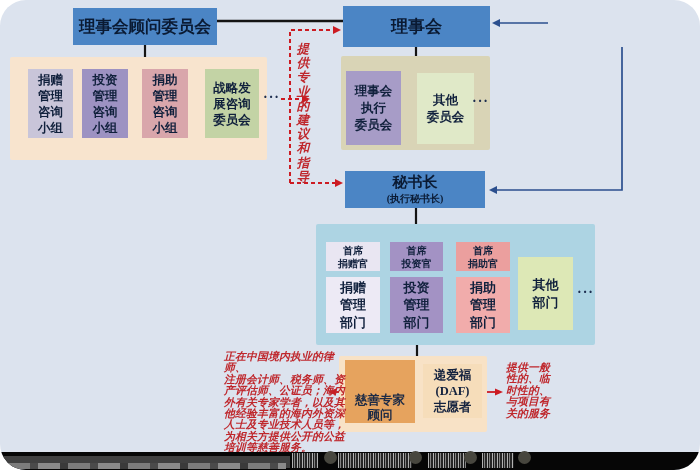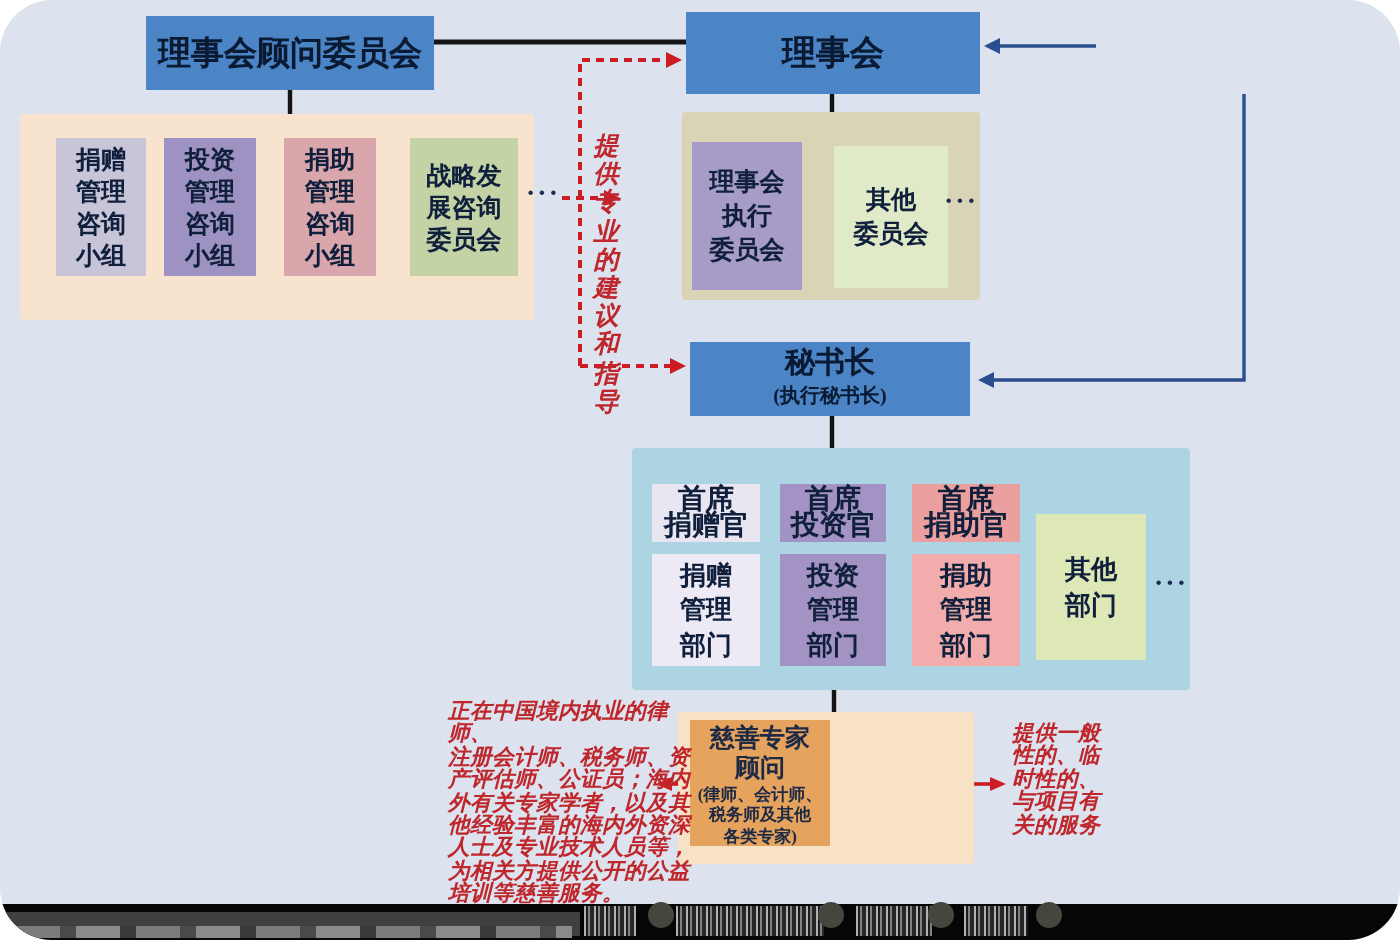--- a/index.html
+++ b/index.html
@@ -37,34 +37,34 @@
   .purp3 {background:#a392c4;}
   .pink  {background:#eb9f9e;}
   .wlav2 {background:#edeaf5;}
   .pink2 {background:#f1acab;}
   .ygreen{background:#dde8b6;}
   .orange{background:#e6a35e;}
   .peachl{background:#f6ddba;}
   .sm4{font-size:12.5px;line-height:16px;}
   .sm3{font-size:12.5px;line-height:17px;}
   .dept{font-size:13px;line-height:17.5px;}
-  .chief{font-size:14px;line-height:13px;}
+  .chief{font-size:10px;line-height:13px;}
   .ellipsis{
     position:absolute;z-index:2;font-weight:bold;font-size:14px;
     color:#1c2c4e;letter-spacing:1px;
   }
   .rednote{
     position:absolute;z-index:2;color:#bf272c;font-weight:bold;
     font-style:italic;font-size:10.8px;line-height:11.4px;
     white-space:pre-line;letter-spacing:0.2px;
   }
   .vlabel{
     position:absolute;z-index:2;color:#bf272c;font-weight:bold;
     font-style:italic;font-size:12.5px;line-height:14.2px;
-    width:16px;word-break:break-all;text-align:center;margin-top:24px;
+    width:16px;word-break:break-all;text-align:center;
   }
   .sec-box{flex-direction:column;}
   .sec-t{font-size:15px;line-height:17px;text-align:center;}
   .sec-s{font-size:10px;line-height:15px;}
   .expert-box{flex-direction:column;color:#1c2a45;}
   .expert-t{font-size:12.5px;line-height:15px;white-space:pre-line;}
   .expert-s{font-size:8.5px;line-height:10.5px;white-space:pre-line;}
   .daf{font-size:12.5px;line-height:16px;color:#15233f;}
   
   .strip{position:absolute;left:0;top:452px;width:700px;height:18px;background:#060606;z-index:3;}
@@ -172,24 +172,24 @@
 管理
 部门</div>
   <div class="node ygreen dept" style="left:518px;top:257px;width:55px;height:73px;">其他
 部门</div>
   <div class="ellipsis" style="left:577px;top:285px;">···</div>
 
   <div class="container c-peach2" style="left:339px;top:356px;width:148px;height:76px;"></div>
   <div class="node orange expert-box" style="left:345px;top:360px;width:70px;height:63px;justify-content:flex-end;">
     <div class="expert-t">慈善专家
 顾问</div>
-    <div class="expert-s">(律师、会计师、
-税务师及其他
-各类专家)</div>
   </div>
+  <div class="node peachl daf" style="left:423px;top:364px;width:59px;height:54px;">递爱福
+(DAF)
+志愿者</div>
 
   <div class="vlabel" style="left:295px;top:42px;">提供专业的建议和指导</div>
   <div class="rednote" style="left:224px;top:351px;width:128px;">正在中国境内执业的律师、
 注册会计师、税务师、资
 产评估师、公证员；海内
 外有关专家学者，以及其
 他经验丰富的海内外资深
 人士及专业技术人员等，
 为相关方提供公开的公益
 培训等慈善服务。</div>

